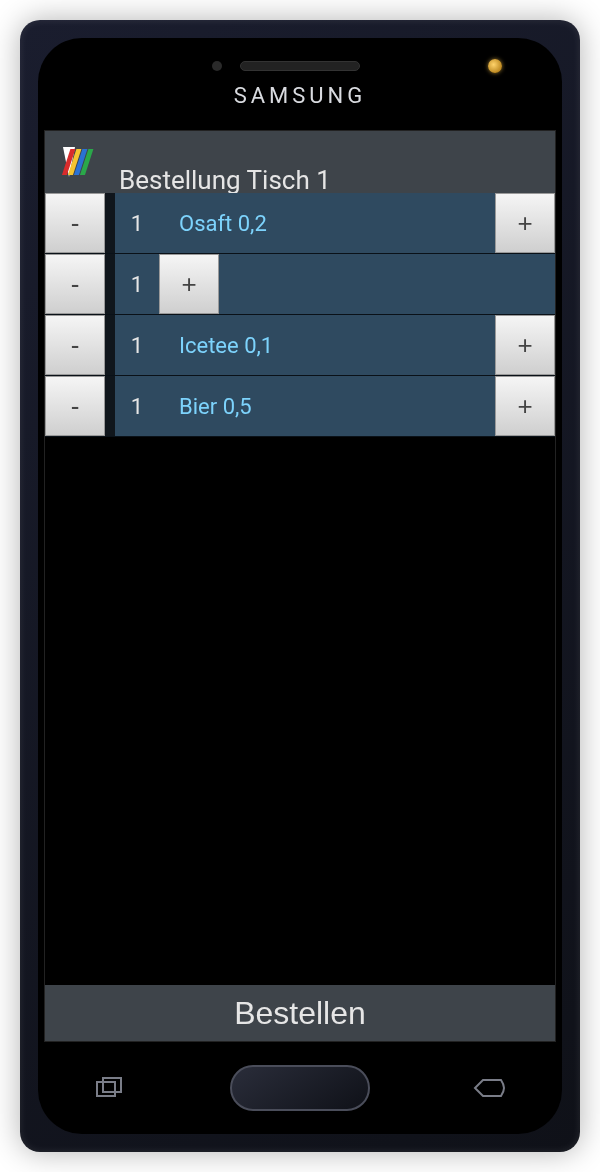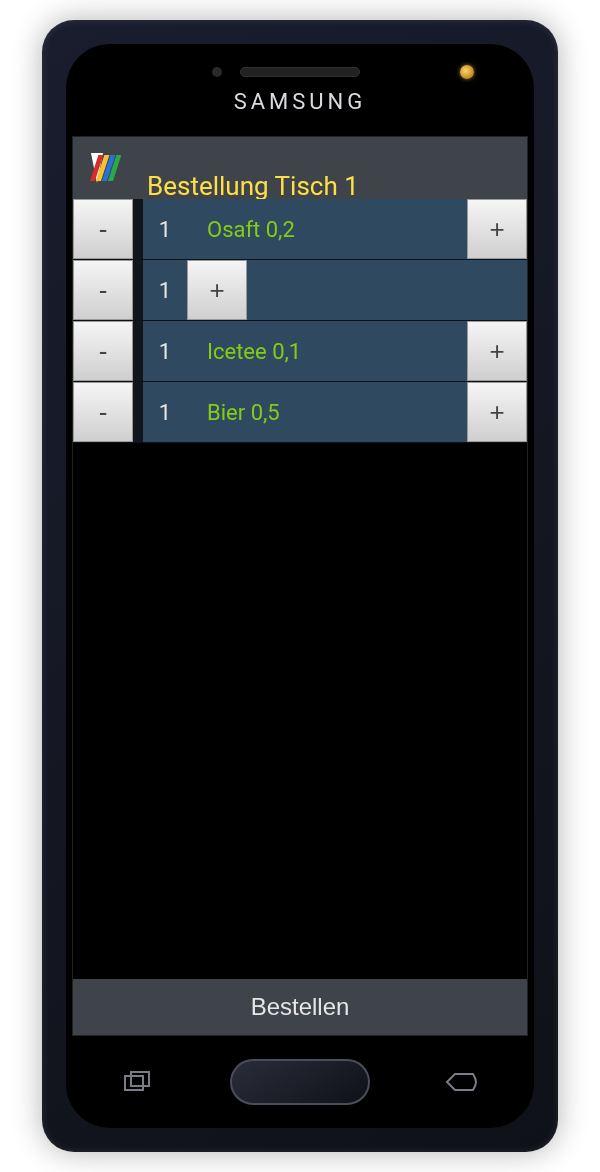--- a/index.html
+++ b/index.html
@@ -6,25 +6,25 @@
     body {
       width: 600px;
       height: 1172px;
       background: #fff;
       font-family: Roboto, Arial, sans-serif;
       display: flex;
       align-items: center;
       justify-content: center;
     }
     .phone-frame {
-      width: 516px;
+      width: 560px;
       height: 1132px;
       background: linear-gradient(145deg, #1a1d2e, #0f1118);
-      border-radius: 32px;
-      padding: 24px;
+      border-radius: 20px;
+      padding: 18px;
       box-shadow: 0 0 30px rgba(0,0,0,0.3), inset 0 0 8px rgba(255,255,255,0.1);
       position: relative;
     }
     .phone-inner {
       width: 100%;
       height: 100%;
       background: #000;
       border-radius: 44px;
       overflow: hidden;
       display: flex;
@@ -80,21 +80,21 @@
       align-items: center;
       padding: 0 14px;
       gap: 18px;
     }
     .app-icon {
       width: 42px; height: 42px;
       position: relative;
     }
     .app-icon svg { width: 100%; height: 100%; }
     .header-title {
-      color: #fde047; font-size: 26px; font-weight: 400; margin-top: 36px;
+      color: #e5e5e5; font-size: 26px; font-weight: 400; margin-top: 36px;
     }
     .order-list {
       display: flex; flex-direction: column;
     }
     .order-row {
       display: flex;
       align-items: center;
       background: #2f4a60;
       border-bottom: 1px solid #0a1118;
     }
@@ -112,32 +112,32 @@
       cursor: pointer;
     }
     .qty-cell {
       width: 44px;
       color: #e6e6e6;
       font-size: 22px;
       text-align: center;
     }
     .item-label {
       flex: 1;
-      color: #84cc16;
+      color: #7dd3fc;
       font-size: 22px;
       padding-left: 20px;
     }
     .content-fill { flex: 1; background: #000; }
     .footer {
       height: 56px;
       background: #3e444a;
       display: flex; align-items: center; justify-content: center;
     }
     .order-btn {
-      color: #e6e6e6; font-size: 24px; font-weight: 400;
+      color: #e6e6e6; font-size: 32px; font-weight: 400;
       background: transparent; border: none;
     }
     .phone-bottom {
       height: 92px;
       display: flex;
       align-items: center;
       justify-content: space-between;
       padding: 0 50px;
     }
     .soft-btn {

